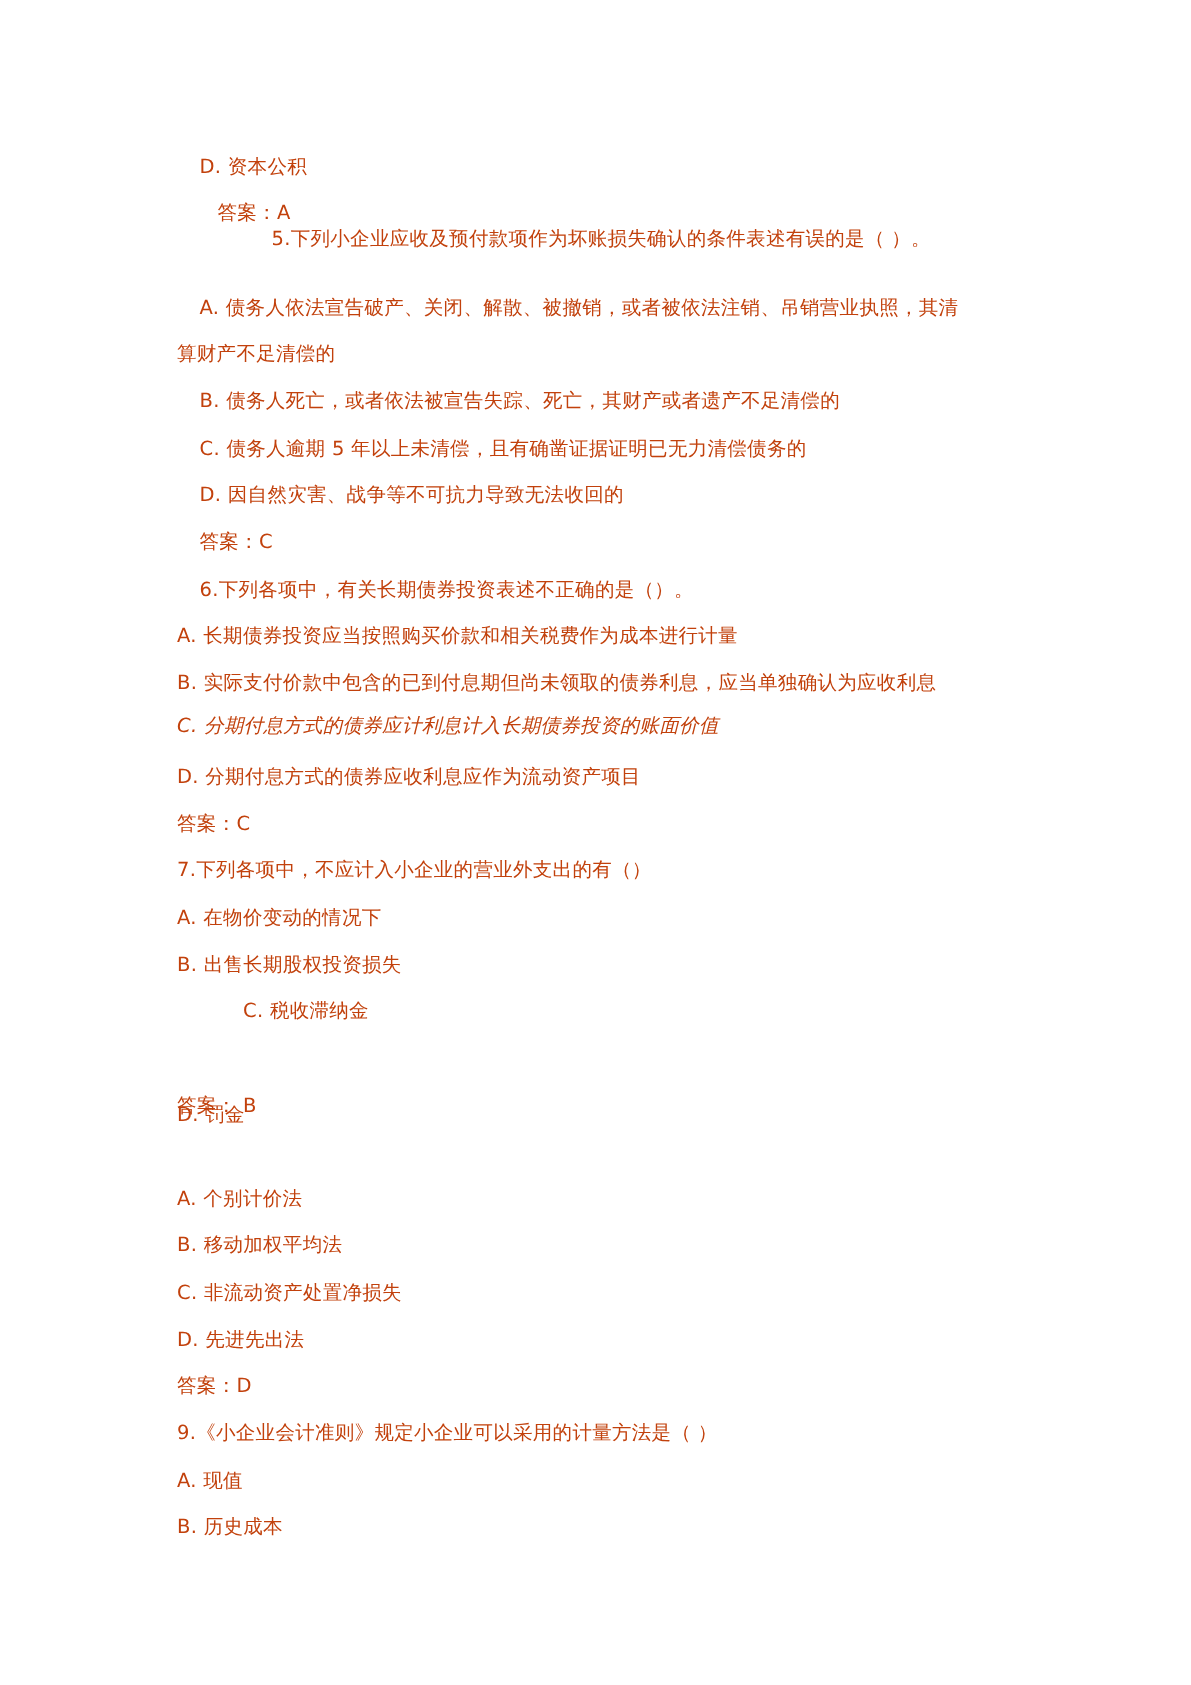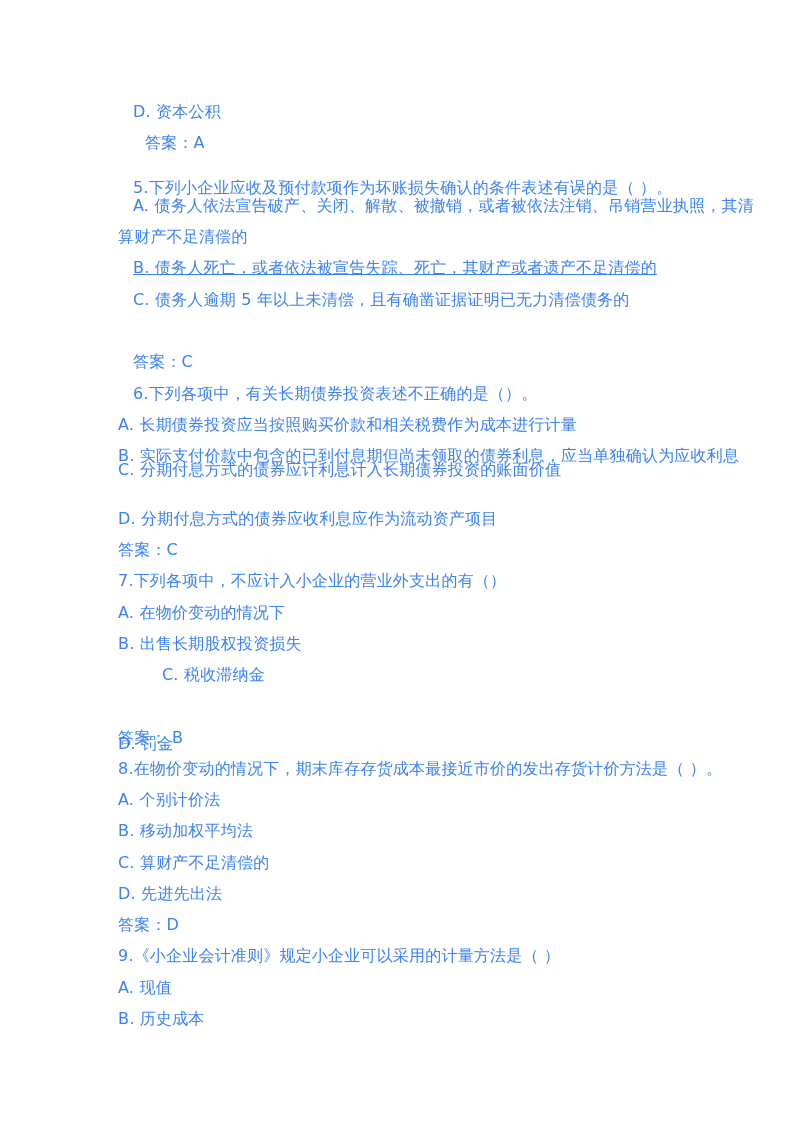--- a/index.html
+++ b/index.html
@@ -1,58 +1,58 @@
 <!DOCTYPE html>
 <html><head>
   <meta charset="utf-8">
   <style>
     html, body { margin: 0; padding: 0; background: #ffffff; }
     body { width: 794px; height: 1123px; position: relative; overflow: hidden; }
     .page {
       position: absolute; left: 0; top: 0; width: 794px; height: 1123px;
       font-family: "DejaVu Sans", "Liberation Sans", sans-serif;
-      color: #3b82f6;
-      font-size: 16px;
+      color: #c2410c;
+      font-size: 13px;
     }
     .line {
       position: absolute;
       white-space: nowrap;
       line-height: 16px;
       height: 16px;
       letter-spacing: 0.2px;
     }
     .indent { left: 133px; }
     .flush { left: 118px; }
   </style>
 </head>
 <body>
 
 <div class="page">
   <div class="line indent" style="top:104px;">D. 资本公积</div>
   <div class="line indent" style="top:135px;margin-left:12px;">答案：A</div>
-  <div class="line indent" style="top:180px;">5.下列小企业应收及预付款项作为坏账损失确认的条件表述有误的是（ ）。</div>
+  <div class="line indent" style="top:152px;margin-left:48px;">5.下列小企业应收及预付款项作为坏账损失确认的条件表述有误的是（ ）。</div>
   <div class="line indent" style="top:198px;">A. 债务人依法宣告破产、关闭、解散、被撤销，或者被依法注销、吊销营业执照，其清</div>
   <div class="line flush" style="top:229px;">算财产不足清偿的</div>
-  <div class="line indent" style="top:260px;text-decoration:underline;">B. 债务人死亡，或者依法被宣告失踪、死亡，其财产或者遗产不足清偿的</div>
+  <div class="line indent" style="top:260px;">B. 债务人死亡，或者依法被宣告失踪、死亡，其财产或者遗产不足清偿的</div>
   <div class="line indent" style="top:292px;">C. 债务人逾期 5 年以上未清偿，且有确凿证据证明已无力清偿债务的</div>
+  <div class="line indent" style="top:323px;">D. 因自然灾害、战争等不可抗力导致无法收回的</div>
   <div class="line indent" style="top:354px;">答案：C</div>
   <div class="line indent" style="top:386px;">6.下列各项中，有关长期债券投资表述不正确的是（）。</div>
   <div class="line flush" style="top:448px;">B. 实际支付价款中包含的已到付息期但尚未领取的债券利息，应当单独确认为应收利息</div>
   <div class="line flush" style="top:417px;">A. 长期债券投资应当按照购买价款和相关税费作为成本进行计量</div>
-  <div class="line flush" style="top:462px;">C. 分期付息方式的债券应计利息计入长期债券投资的账面价值</div>
+  <div class="line flush" style="top:477px;font-style:italic;">C. 分期付息方式的债券应计利息计入长期债券投资的账面价值</div>
   <div class="line flush" style="top:511px;">D. 分期付息方式的债券应收利息应作为流动资产项目</div>
   <div class="line flush" style="top:542px;">答案：C</div>
   <div class="line flush" style="top:573px;">7.下列各项中，不应计入小企业的营业外支出的有（）</div>
   <div class="line flush" style="top:605px;">A. 在物价变动的情况下</div>
   <div class="line flush" style="top:636px;">B. 出售长期股权投资损失</div>
   <div class="line flush" style="top:667px;margin-left:44px;">C. 税收滞纳金</div>
   <div class="line flush" style="top:698px;margin-top:38px;">D. 罚金</div>
   <div class="line flush" style="top:730px;">答案： B</div>
-  <div class="line flush" style="top:761px;">8.在物价变动的情况下，期末库存存货成本最接近市价的发出存货计价方法是（ ）。</div>
   <div class="line flush" style="top:792px;">A. 个别计价法</div>
   <div class="line flush" style="top:823px;">B. 移动加权平均法</div>
-  <div class="line flush" style="top:855px;">C. 算财产不足清偿的</div>
+  <div class="line flush" style="top:855px;">C. 非流动资产处置净损失</div>
   <div class="line flush" style="top:886px;">D. 先进先出法</div>
   <div class="line flush" style="top:917px;">答案：D</div>
   <div class="line flush" style="top:948px;">9.《小企业会计准则》规定小企业可以采用的计量方法是（ ）</div>
   <div class="line flush" style="top:980px;">A. 现值</div>
   <div class="line flush" style="top:1011px;">B. 历史成本</div>
 </div>
 
 </body></html>

